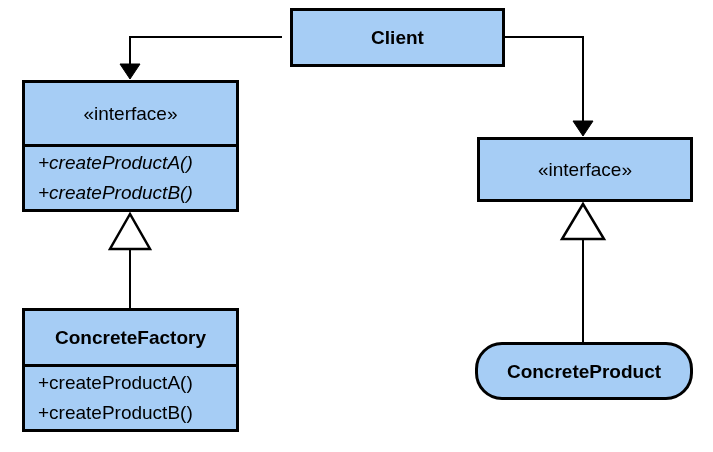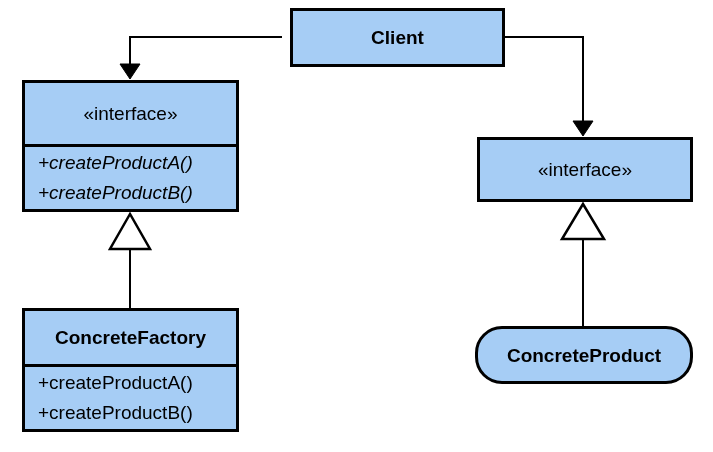--- a/index.html
+++ b/index.html
@@ -103,17 +103,17 @@
   </div>
 
   <div class="uml-box" style="left:22px; top:308px; width:217px; height:124px;">
     <div class="title-compartment bold" style="height:53px;">ConcreteFactory</div>
     <div class="methods-compartment">
       <div class="method-line">+createProductA()</div>
       <div class="method-line">+createProductB()</div>
     </div>
   </div>
 
-  <div class="uml-box" style="left:475px; top:326px; width:218px; height:58px;border-radius:27px;">
+  <div class="uml-box" style="left:475px; top:342px; width:218px; height:58px;border-radius:27px;">
     <div class="title-compartment bold" style="flex:1 1 auto;">ConcreteProduct</div>
   </div>
 
 </div>
 
 </body></html>

